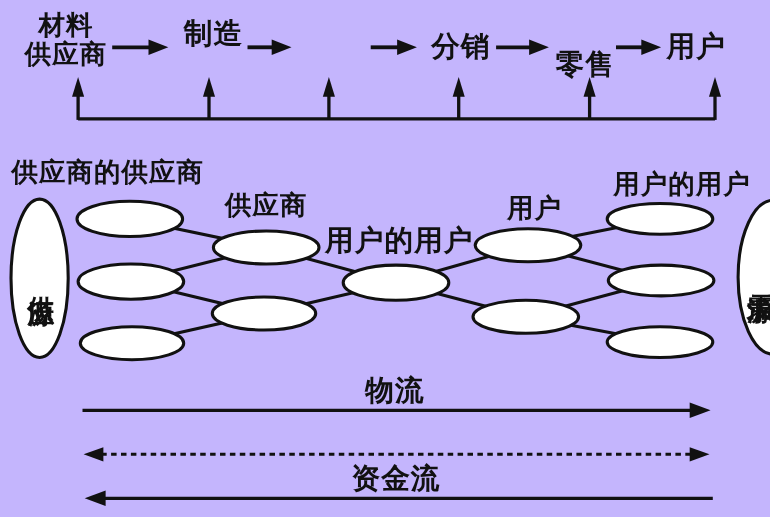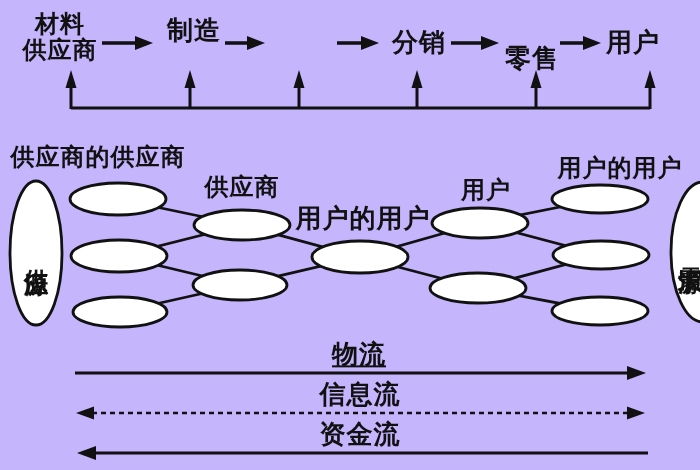--- a/index.html
+++ b/index.html
@@ -138,17 +138,16 @@
 
   <div class="lbl fs24" style="left:98px;  top:157px;">供应商的供应商</div>
   <div class="lbl fs24" style="left:242px; top:187px;">供应商</div>
   <div class="lbl fs26" style="left:363px; top:219px;">用户的用户</div>
   <div class="lbl fs24" style="left:486px; top:190px;">用户</div>
   <div class="lbl fs24" style="left:620px; top:168px;">用户的用户</div>
 
   <div class="lbl vert" style="left:36px;  top:253px;">供应源</div>
   <div class="lbl vert" style="left:690px; top:251px;">需求源</div>
 
-  <div class="lbl fs26" style="left:359px; top:355px;text-decoration:underline;">物流</div>
-  <div class="lbl fs26" style="left:360px; top:395px;">信息流</div>
+  <div class="lbl fs26" style="left:359px; top:355px;">物流</div>
   <div class="lbl fs26" style="left:360px; top:435px;">资金流</div>
 
 </div>
 
 </body></html>

